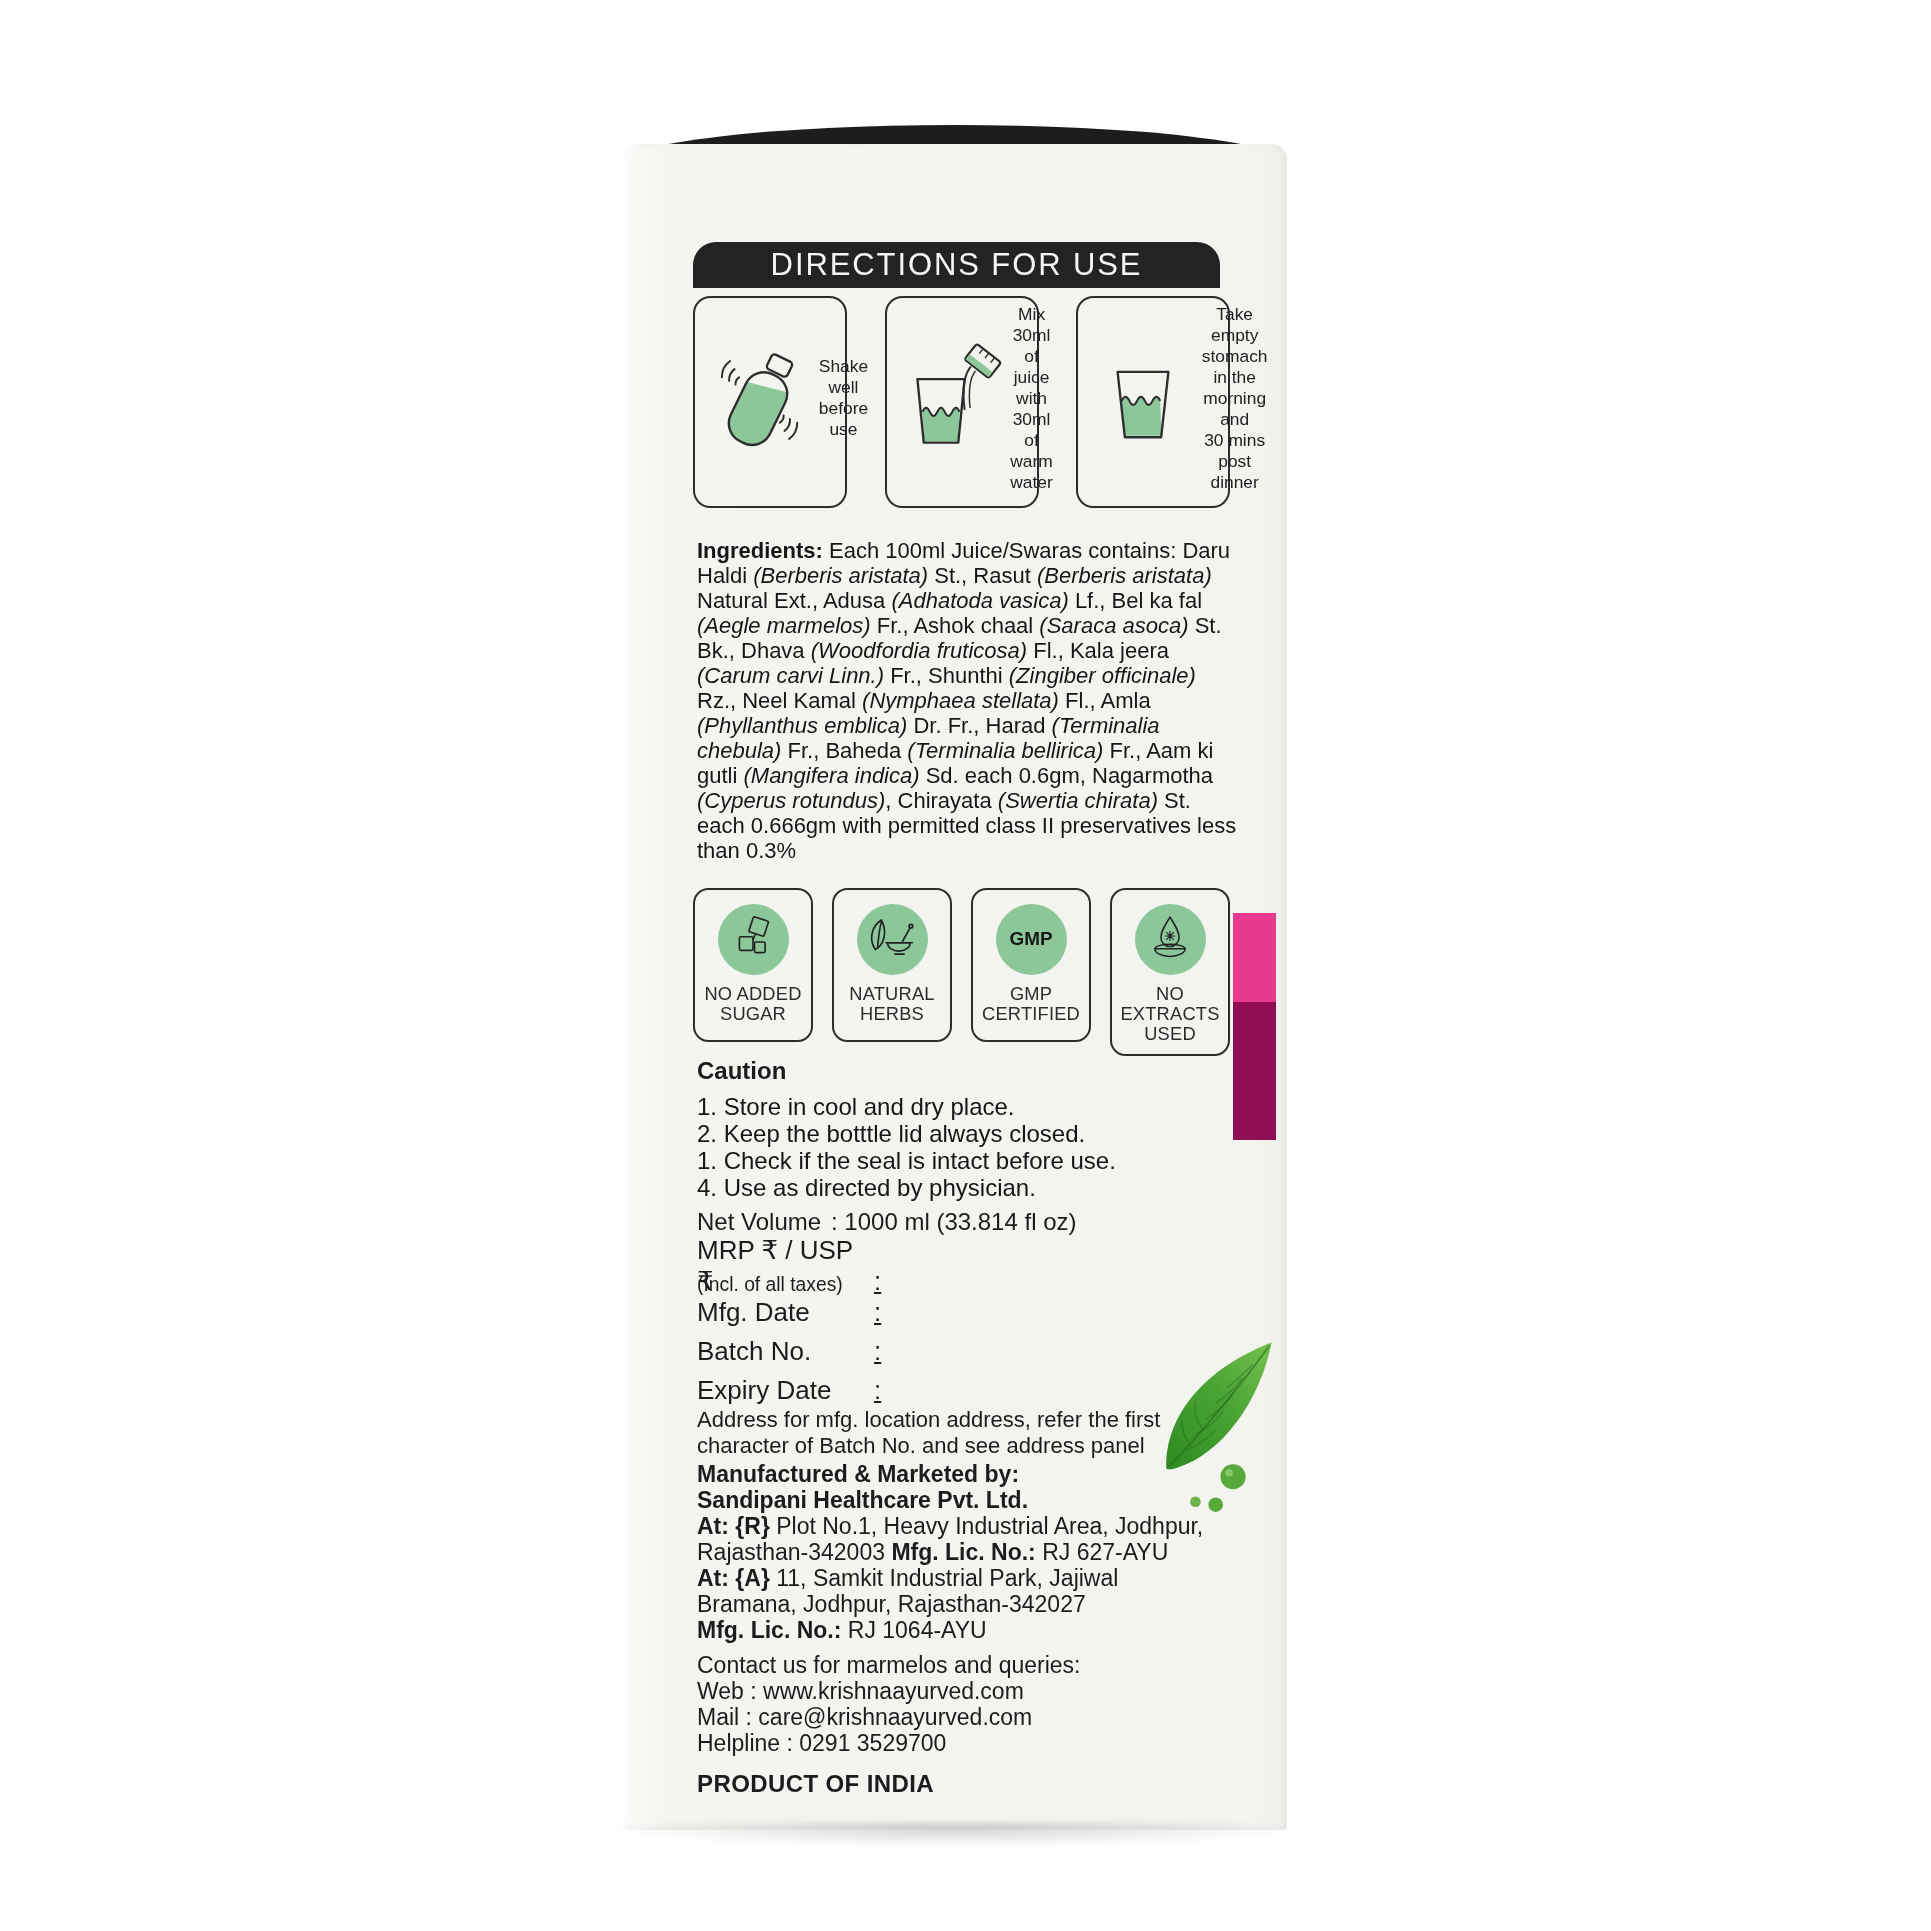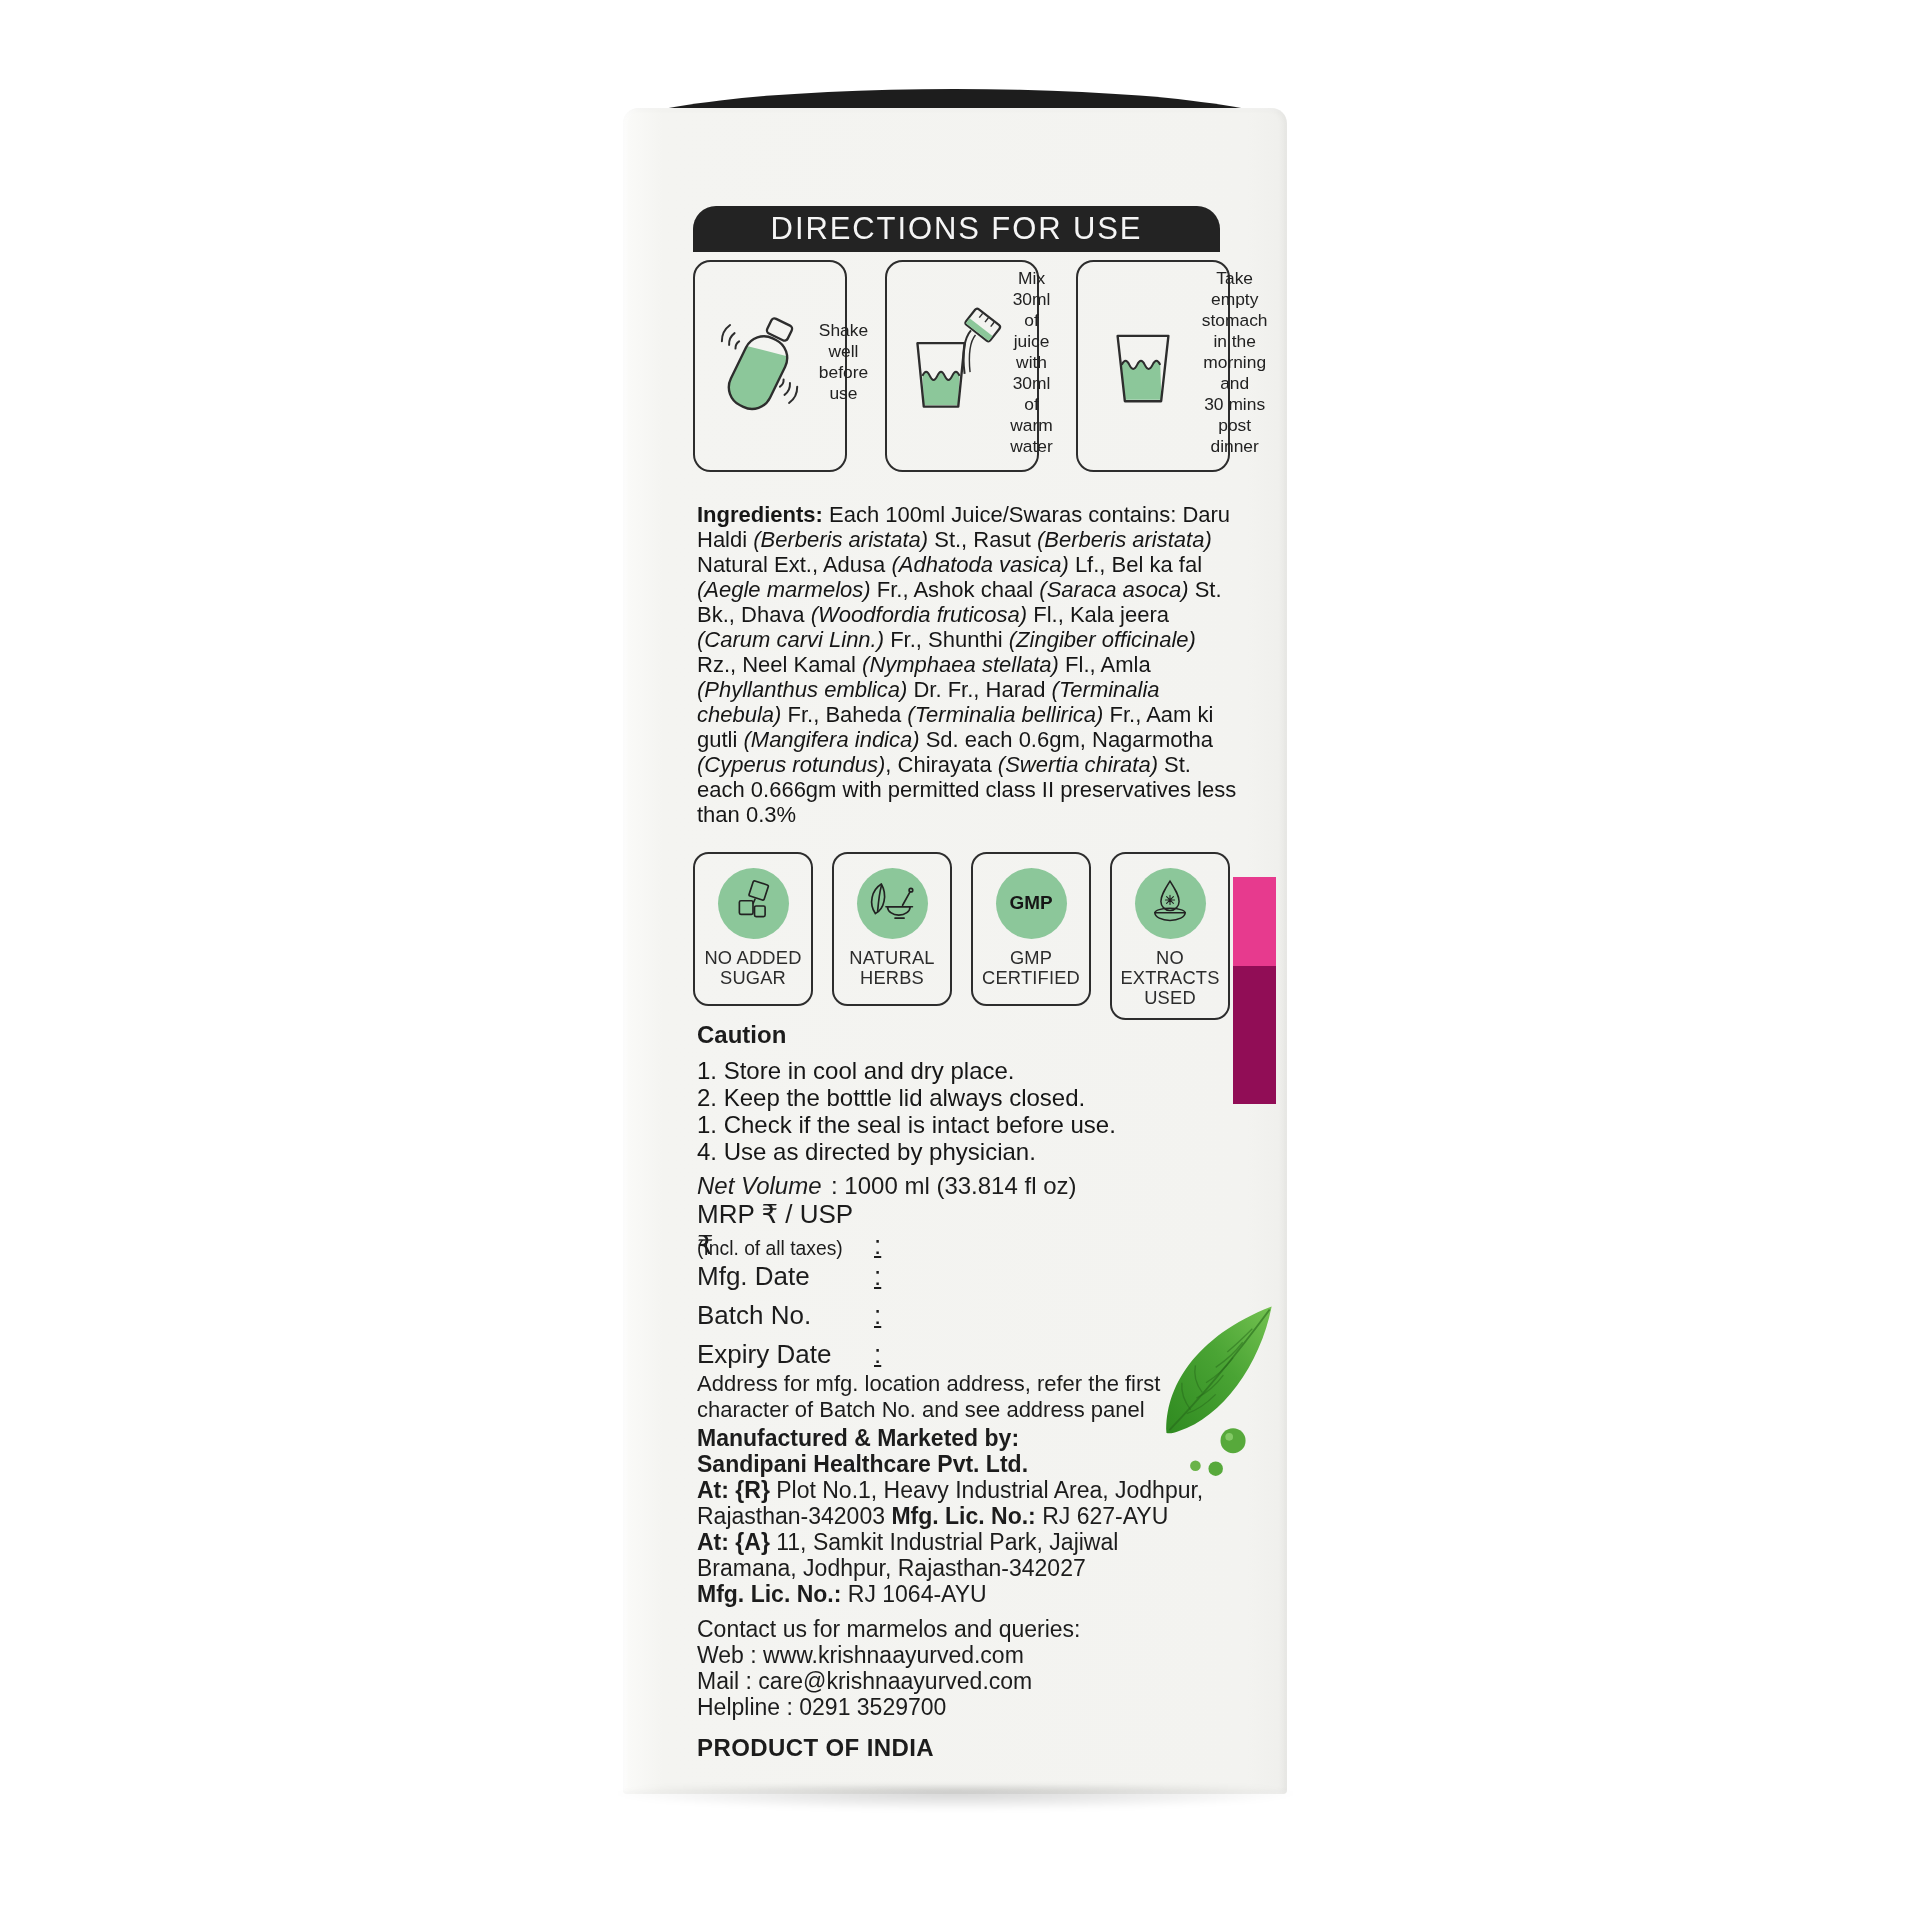--- a/index.html
+++ b/index.html
@@ -3,21 +3,21 @@
 <meta charset="utf-8">
 <style>
   html,body{margin:0;padding:0;}
   body{
     width:1931px;height:1931px;position:relative;overflow:hidden;
     background:#ffffff;
     font-family:"Liberation Sans","DejaVu Sans",sans-serif;
     color:#1c1c1c;
     -webkit-font-smoothing:antialiased;
   }
-  .stage{position:absolute;inset:0;}
+  .stage{position:absolute;inset:0;margin-top:36px;}
   
   .box-top{
     position:absolute;left:623px;top:89px;width:664px;height:50px;
     background:#1d1d1d;
     border-radius:50% 50% 0 0 / 39px 39px 0 0;
   }
   
   .panel{
     position:absolute;left:623px;top:108px;width:664px;height:1686px;
     background:linear-gradient(90deg,#fbfbf9 0%,#f4f4f1 6%,#f3f3f0 94%,#efefec 100%);
@@ -70,21 +70,21 @@
   .badge-label{
     margin-top:9.7px;font-size:18.3px;line-height:20px;text-align:center;color:#2c2c2c;
     white-space:pre-line;letter-spacing:0.2px;
   }
   
   .caution{position:absolute;left:74px;top:913px;width:541px;}
   .caution-h{font-weight:bold;font-size:24px;margin-bottom:7.7px;}
   .caution-item{font-size:24px;line-height:27px;color:#161616;}
   
   .netvol{position:absolute;left:74px;top:1064px;font-size:24px;}
-  .netvol .lab{display:inline-block;width:134px;font-style:italic;}
+  .netvol .lab{display:inline-block;width:134px;}
   .row{position:absolute;left:74px;font-size:26px;text-decoration:underline;}
   .row .lab{display:inline-block;width:177px;}
   .row.mrp{top:1091px;}
   .note{position:absolute;left:74px;top:1130px;font-size:19.3px;color:#1c1c1c;}
   .row.mfg{top:1153px;}
   .row.batch{top:1192px;}
   .row.expiry{top:1231px;}
   
   .addr-note{position:absolute;left:74px;top:1263px;width:541px;font-size:22px;line-height:26px;white-space:pre-line;}
   .manufacturer{position:absolute;left:74px;top:1317px;width:546px;font-size:23px;line-height:26px;}

